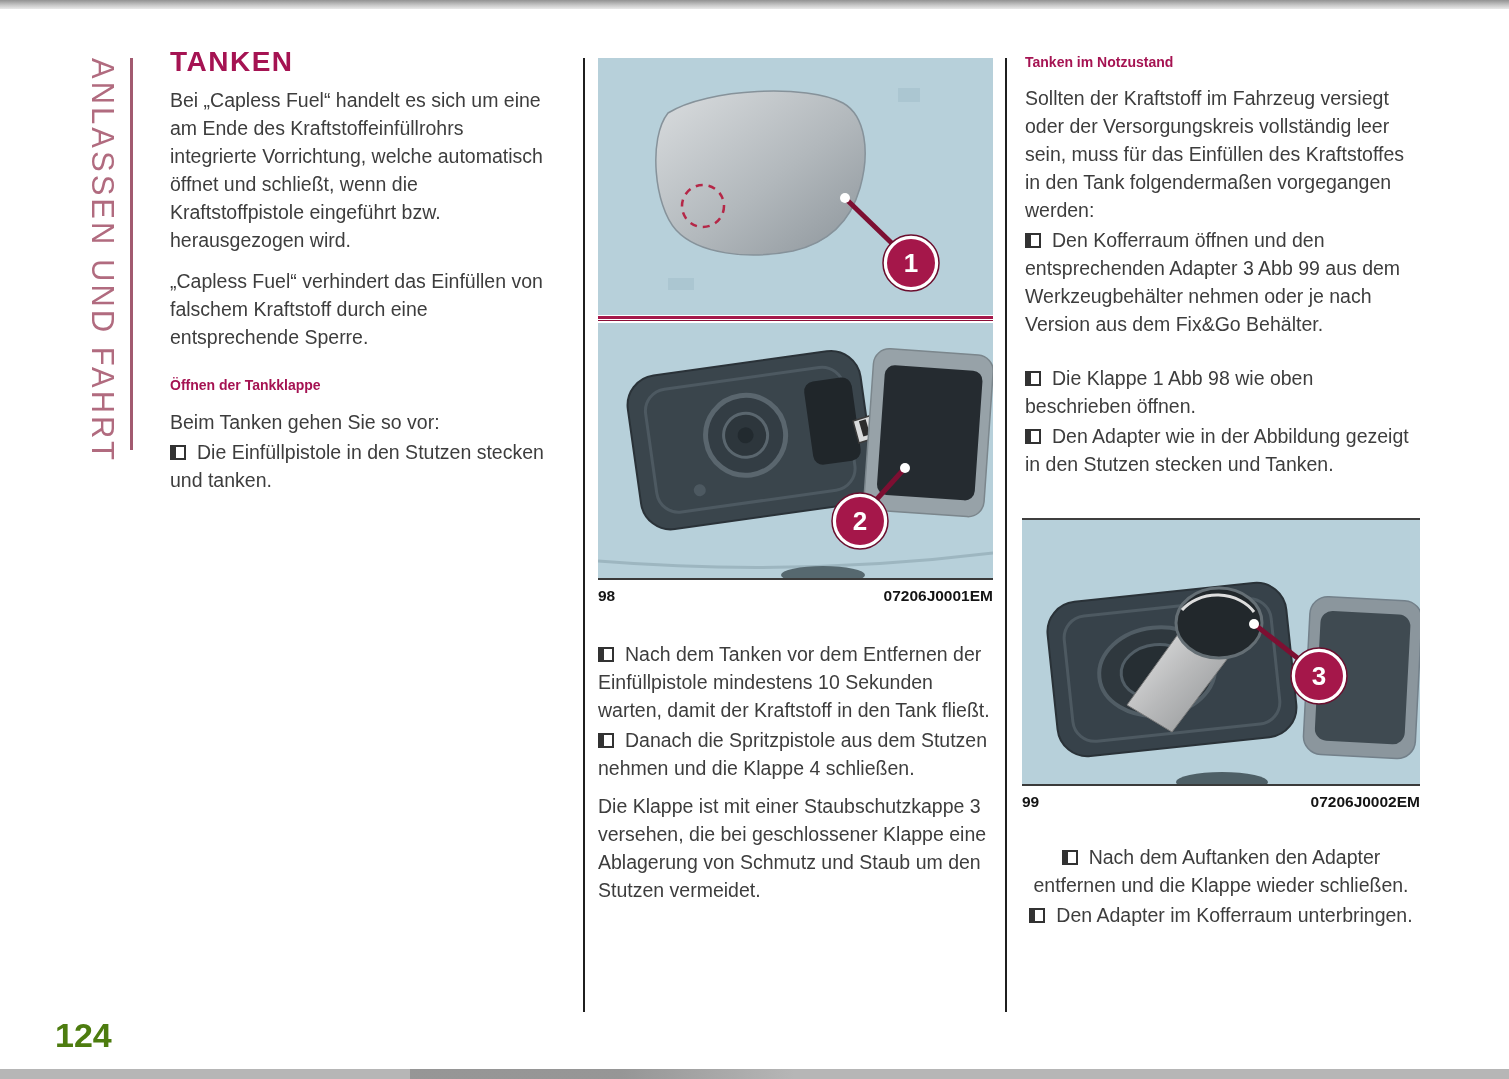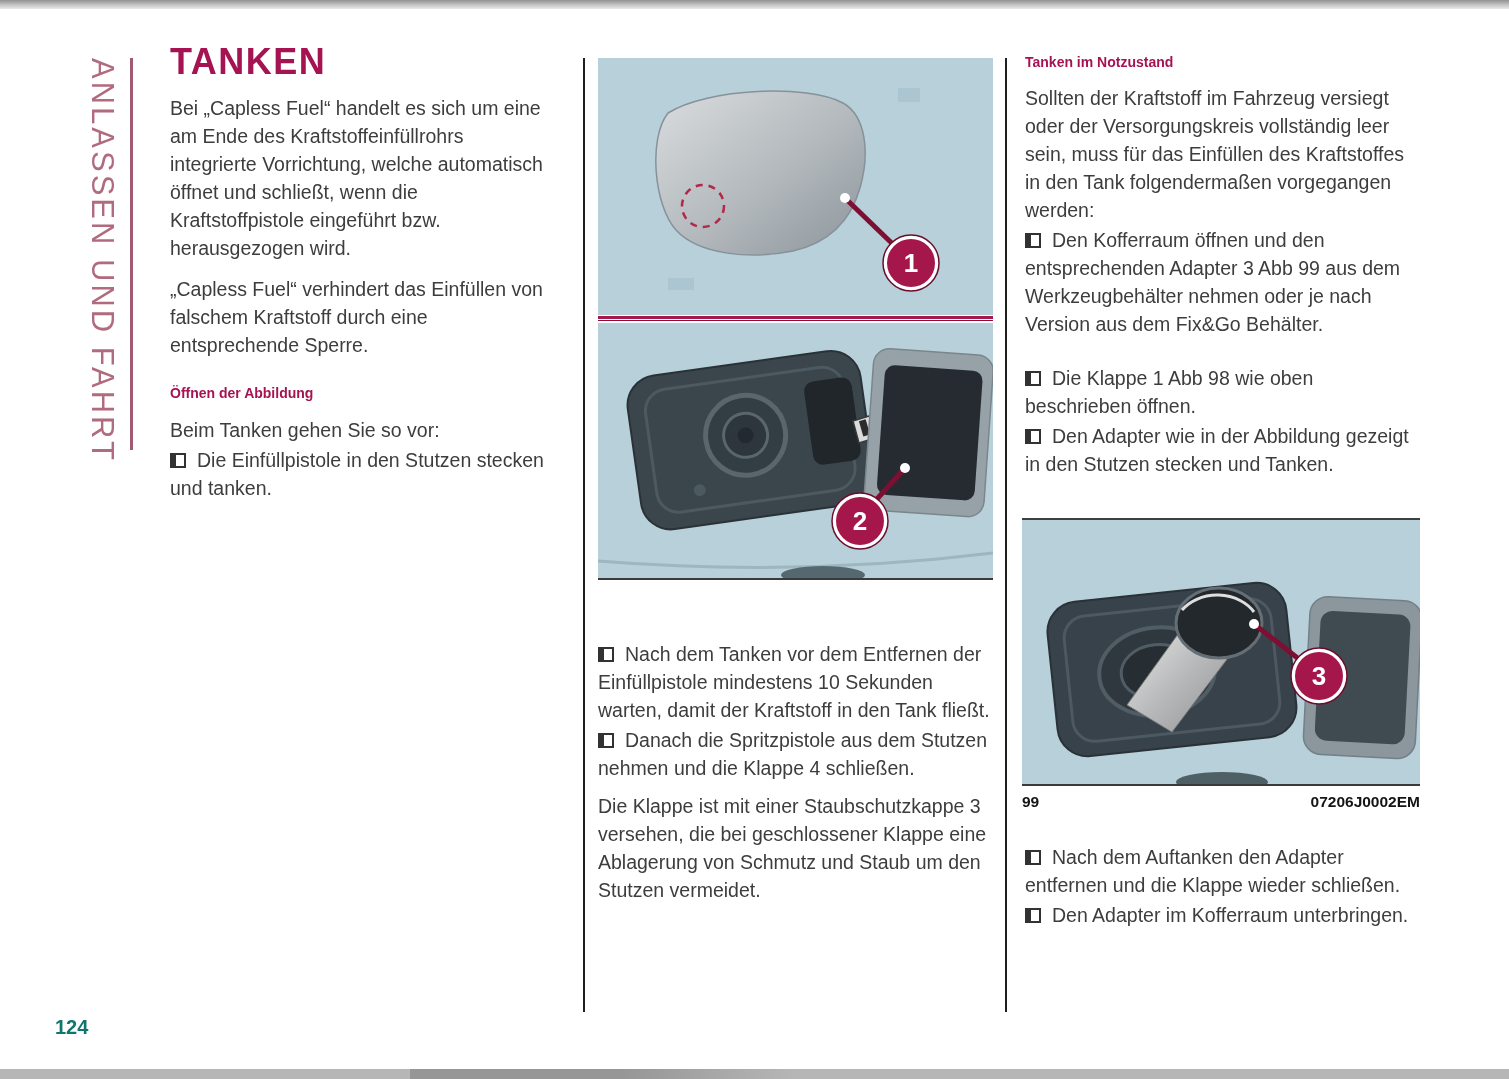--- a/index.html
+++ b/index.html
@@ -23,23 +23,23 @@
   .side-line{position:absolute;left:130px;top:58px;width:3px;height:392px;background:#a25a70;}
 
   .vdiv{position:absolute;top:58px;width:2px;height:954px;background:#1f1f1f;}
   .vdiv.one{left:583px;}
   .vdiv.two{left:1005px;}
 
   .col{position:absolute;font-size:19.5px;line-height:28px;}
   .col-left{left:170px;top:48px;width:378px;}
   .col-mid-text{left:598px;top:640px;width:397px;}
   .col-right{left:1025px;top:48px;width:392px;}
-  .col-right-bottom{left:1025px;top:843px;width:392px;}
-
-  h1.title{font-size:36px;font-weight:800;color:#a51352;letter-spacing:1.5px;margin:0 0 18px 0;}
+  .col-right-bottom{left:1025px;top:843px;width:392px;text-align:center;}
+
+  h1.title{font-size:28px;font-weight:800;color:#a51352;letter-spacing:1.5px;margin:0 0 10px 0;}
   h2.subhead{font-size:14px;font-weight:700;color:#a51352;margin:20px 0 9px 0;}
   h2.subhead.first{margin-top:0;margin-bottom:8px;}
   p.body{margin:0 0 13px 0;}
   p.intro{margin:0 0 2px 0;}
   p.bullet{margin:0 0 2px 0;}
   p.bullet.gap{margin-top:26px;}
   p.tail{margin:10px 0 0 0;}
 
   .sq{display:inline-block;width:8px;height:11px;border:2.5px solid #323232;
       border-left-width:6px;margin-right:11px;vertical-align:-1px;}
@@ -48,40 +48,40 @@
   .figure.f98{left:598px;top:58px;width:395px;}
   .figure.f99{left:1022px;top:518px;width:398px;}
   .photo{display:block;}
   .photo-frame-b{border-bottom:2.5px solid #3a3a3a;}
   .photo-frame-tb{border-top:2px solid #3f3f3f;border-bottom:2.5px solid #3a3a3a;}
   .fig-sep{height:8px;
     background:linear-gradient(180deg,#ffffff 0 1.5px,#a5184a 1.5px 4.5px,#ffffff 4.5px 5.5px,#8c1038 5.5px 6.5px,#ffffff 6.5px 8px);}
   .fig-cap{display:flex;justify-content:space-between;margin-top:7px;
     font-size:15.5px;font-weight:700;color:#141414;}
 
-  .page-num{position:absolute;left:55px;top:1016px;font-size:20px;font-weight:800;color:#0f766e;text-align:right;}
+  .page-num{position:absolute;left:55px;top:1016px;font-size:34px;font-weight:800;color:#4d7c0f;text-align:right;}
 
   .callout-text{font:bold 26px "Liberation Sans",sans-serif;fill:#ffffff;}
 </style>
 </head>
 <body>
 
 <div class="topbar"></div>
 
 <div class="side-label">ANLASSEN UND FAHRT</div>
 <div class="side-line"></div>
 
 <div class="vdiv one"></div>
 <div class="vdiv two"></div>
 
 <div class="col col-left">
   <h1 class="title">TANKEN</h1>
   <p class="body">Bei „Capless Fuel“ handelt es sich um eine am Ende des Kraftstoffeinfüllrohrs integrierte Vorrichtung, welche automatisch öffnet und schließt, wenn die Kraftstoffpistole eingeführt bzw. herausgezogen wird.</p>
   <p class="body">„Capless Fuel“ verhindert das Einfüllen von falschem Kraftstoff durch eine entsprechende Sperre.</p>
-  <h2 class="subhead">Öffnen der Abbildung</h2>
+  <h2 class="subhead">Öffnen der Tankklappe</h2>
   <p class="intro">Beim Tanken gehen Sie so vor:</p>
   <p class="bullet"><span class="sq"></span><span>Die Einfüllpistole in den Stutzen stecken und tanken.</span></p>
 </div>
 
 <div class="figure f98">
   <svg class="photo" width="395" height="257" viewBox="0 0 395 257">
     <defs>
       <linearGradient id="sg1" x1="0" y1="0" x2="1" y2="1">
         <stop offset="0" stop-color="#dadddf"></stop>
           <stop offset="0.55" stop-color="#b2b8bc"></stop>
@@ -124,20 +124,24 @@
       <rect x="282" y="44" width="98" height="130" rx="10" fill="#252b30"></rect>
     </g>
     <line x1="307" y1="145" x2="270" y2="186" stroke="#7d0f32" stroke-width="5"></line>
     <circle cx="307" cy="145" r="5" fill="#ffffff"></circle>
     <g>
       <circle cx="262" cy="198" r="28" fill="#ffffff" stroke="#6b0e2e" stroke-width="1.5"></circle>
       <circle cx="262" cy="198" r="24" fill="#a5174a"></circle>
       <text class="callout-text" x="262" y="207" text-anchor="middle">2</text>
     </g>
   </svg>
+  <div class="fig-cap">
+    <span>98</span>
+    <span>07206J0001EM</span>
+  </div>
 </div>
 
 <div class="col col-mid-text">
   <p class="bullet"><span class="sq"></span><span>Nach dem Tanken vor dem Entfernen der Einfüllpistole mindestens 10 Sekunden warten, damit der Kraftstoff in den Tank fließt.</span></p>
   <p class="bullet"><span class="sq"></span><span>Danach die Spritzpistole aus dem Stutzen nehmen und die Klappe 4 schließen.</span></p>
   <p class="tail">Die Klappe ist mit einer Staubschutzkappe 3 versehen, die bei geschlossener Klappe eine Ablagerung von Schmutz und Staub um den Stutzen vermeidet.</p>
 </div>
 
 <div class="col col-right">
   <h2 class="subhead first">Tanken im Notzustand</h2>

